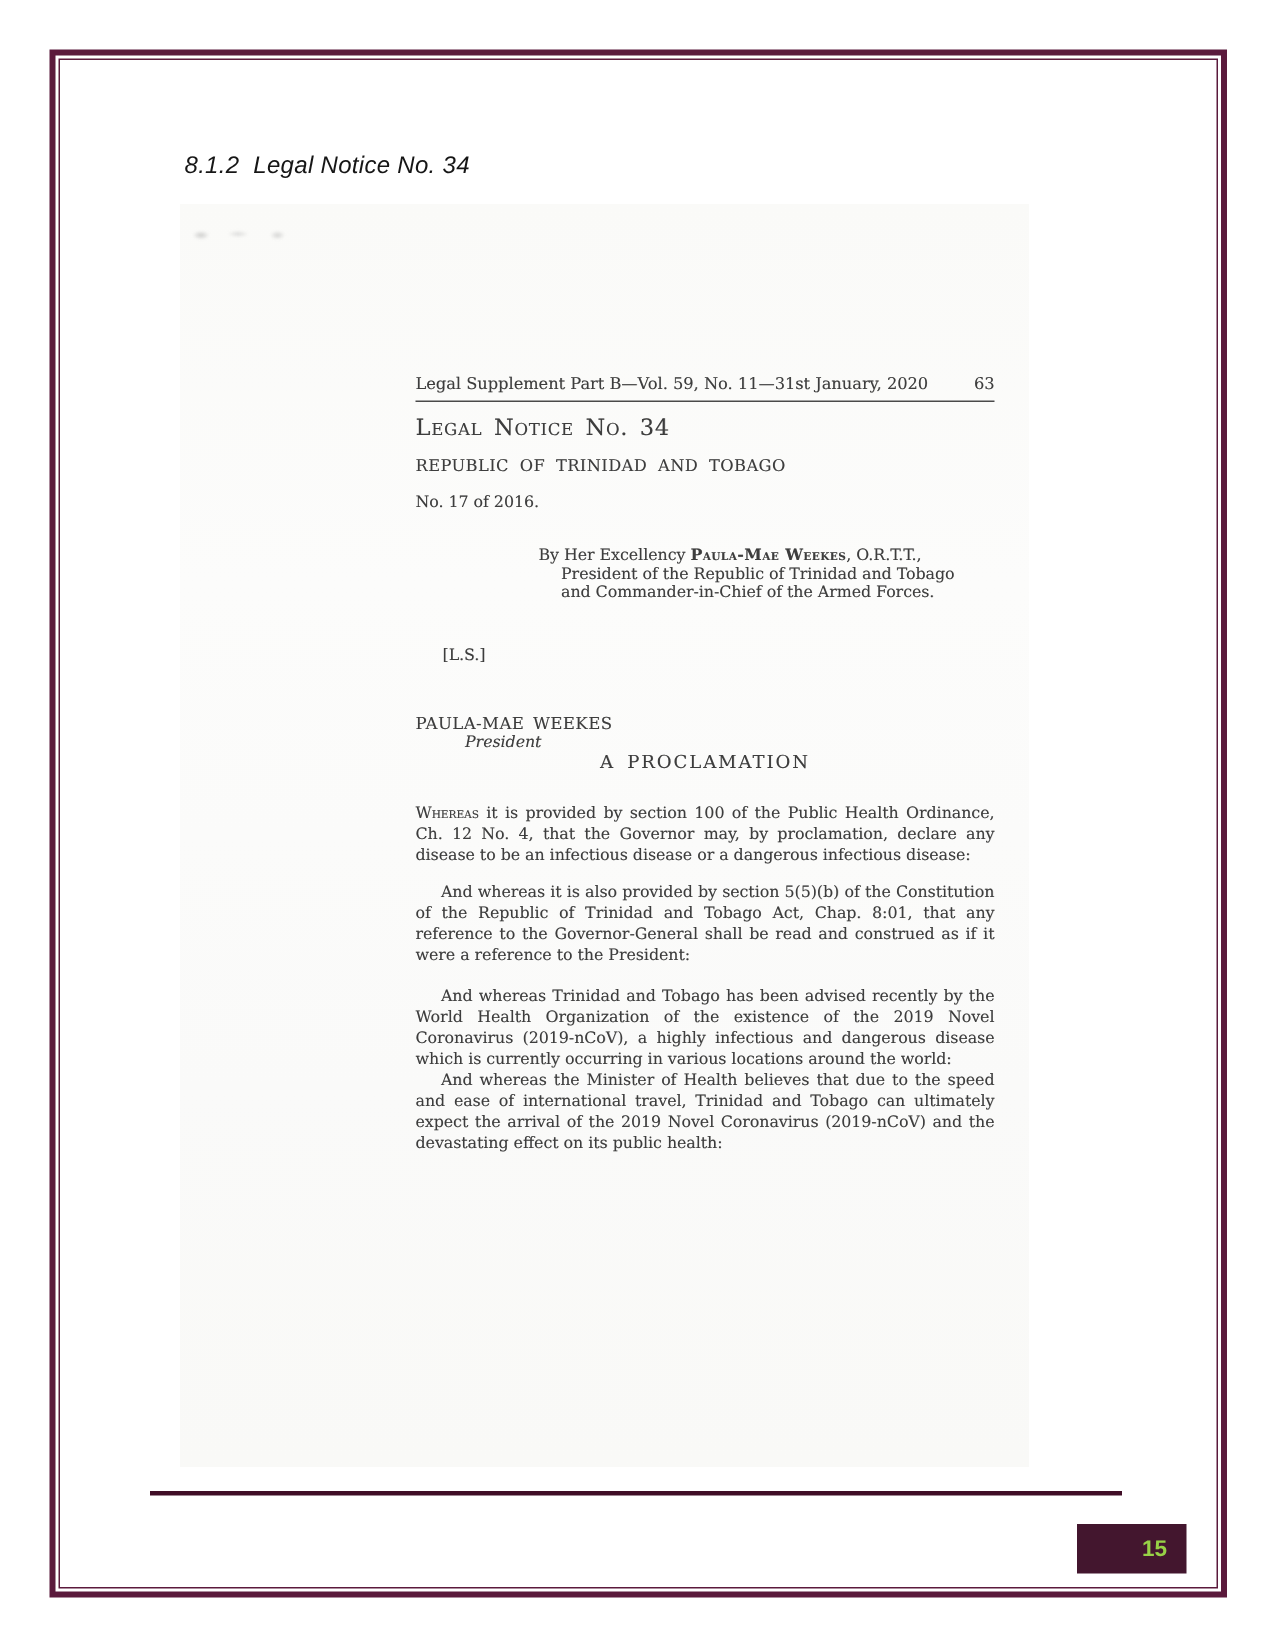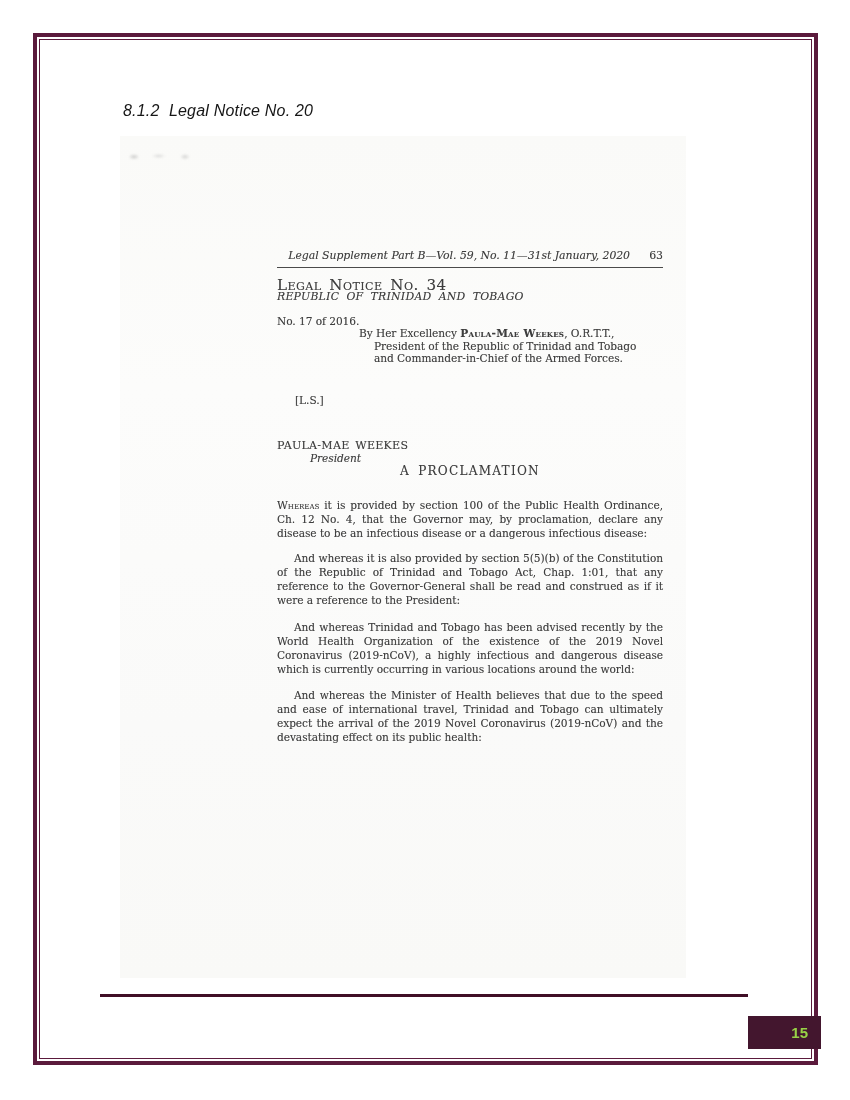--- a/index.html
+++ b/index.html
@@ -44,62 +44,62 @@
     position:absolute;left:277px;top:249px;width:386px;
     font-family:"DejaVu Serif","Liberation Serif",serif;
     font-size:10.5px;line-height:14px;color:#3d3d3d;
     text-shadow:.2px .2px .4px rgba(90,90,90,.45);
   }
   .doc-header{
     display:flex;align-items:baseline;
     border-bottom:1.5px solid #4a4a4a;padding-bottom:4px;
     font-size:10.8px;
   }
-  .doc-header .journal{flex:1;text-align:center;font-style:italic;}
+  .doc-header .journal{flex:1;text-align:left;}
   .doc-header .pageno{margin-left:8px;}
   .sc{font-variant:small-caps;}
   .notice{margin-top:12px;font-size:15px;letter-spacing:.5px;word-spacing:2.5px;line-height:11px;}
-  .republic{font-size:10.8px;word-spacing:3.5px;letter-spacing:.3px;line-height:11px;font-style:italic;}
+  .republic{margin-top:14px;font-size:10.8px;word-spacing:3.5px;letter-spacing:.3px;line-height:11px;}
   .instr{margin-top:14px;line-height:11px;}
-  .by-block{margin-left:82px;line-height:12.5px;}
+  .by-block{margin-top:23px;margin-left:82px;line-height:12.5px;}
   .by-block .cont{margin-left:15px;}
   .name-sc{font-variant:small-caps;font-weight:bold;letter-spacing:.3px;}
   .ls{margin-top:30px;margin-left:18px;line-height:11px;}
   .sig-name{margin-top:34px;font-size:11px;letter-spacing:.3px;word-spacing:2px;line-height:12px;}
   .sig-title{margin-left:33px;font-style:italic;line-height:13px;}
   .proc{text-align:center;font-size:12px;letter-spacing:1.3px;word-spacing:3px;line-height:13px;}
   .para{margin:0;text-align:justify;}
   .p1{margin-top:20px;}
   .pind{text-indent:17px;}
   .p2{margin-top:11px;}
   .p3{margin-top:11px;}
   .p4{margin-top:13px;}
-  .p5{margin-top:12px;}
+  .p5{margin-top:0;}
 
   
   .footer-rule{
     position:absolute;left:100px;top:994px;width:648px;height:3px;
     background:var(--rule,#400e26);
   }
   .pagenum-box{
-    position:absolute;left:748px;top:1016px;width:73px;height:33px;
+    position:absolute;left:718px;top:1016px;width:73px;height:33px;
     background:var(--pagebox,#43162e);
     text-align:right;box-sizing:border-box;padding-right:13px;
     line-height:33px;font-size:15px;font-weight:bold;
     color:var(--pagegreen,#97d146);
   }
 </style>
 </head>
 <body>
 
 <div>
 
   <div class="frame"></div>
 
-  <div class="heading">8.1.2  Legal Notice No. 20</div>
+  <div class="heading">8.1.2  Legal Notice No. 34</div>
 
   <div class="scan">
     <div class="smudge"></div>
   </div>
 
   <div class="doc">
 
     <div class="doc-header">
       <span class="journal">Legal Supplement Part B—Vol. 59, No. 11—31st January, 2020</span>
       <span class="pageno">63</span>
@@ -120,21 +120,21 @@
     <div class="ls">[L.S.]</div>
 
     <div class="sig-name">PAULA-MAE WEEKES</div>
     <div class="sig-title">President</div>
 
     <div class="proc">A PROCLAMATION</div>
 
     <p class="para p1"><span class="sc">Whereas</span><span> it is provided by section 100 of the Public Health Ordinance, Ch. 12 No. 4, that the Governor may, by proclamation, declare any disease to be an infectious disease or a dangerous infectious disease:</span></p>
 
 
-    <p class="para pind p3">And whereas it is also provided by section 5(5)(b) of the Constitution of the Republic of Trinidad and Tobago Act, Chap. 1:01, that any reference to the Governor-General shall be read and construed as if it were a reference to the President:</p>
+    <p class="para pind p3">And whereas it is also provided by section 5(5)(b) of the Constitution of the Republic of Trinidad and Tobago Act, Chap. 8:01, that any reference to the Governor-General shall be read and construed as if it were a reference to the President:</p>
 
     <p class="para pind p4">And whereas Trinidad and Tobago has been advised recently by the World Health Organization of the existence of the 2019 Novel Coronavirus (2019-nCoV), a highly infectious and dangerous disease which is currently occurring in various locations around the world:</p>
 
     <p class="para pind p5">And whereas the Minister of Health believes that due to the speed and ease of international travel, Trinidad and Tobago can ultimately expect the arrival of the 2019 Novel Coronavirus (2019-nCoV) and the devastating effect on its public health:</p>
 
   </div>
 
   <div class="footer-rule"></div>
 
   <div class="pagenum-box">

